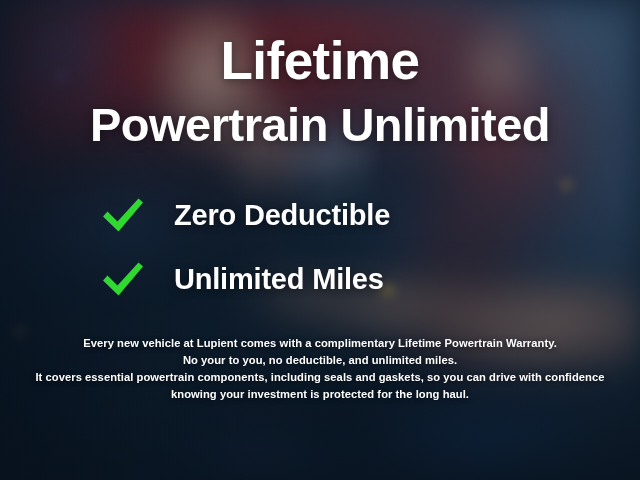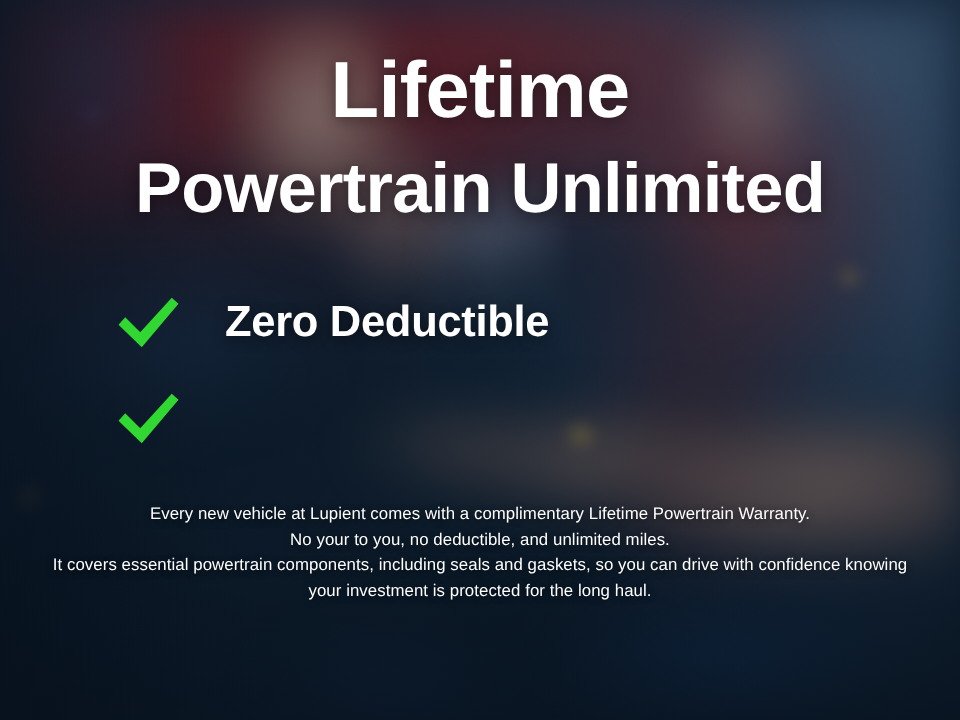--- a/index.html
+++ b/index.html
@@ -147,21 +147,21 @@
     font-size: 47px;
     margin-top: 14px;
   }
 
   .benefits {
     margin-top: 35px;
     width: 100%;
     display: flex;
     flex-direction: column;
     align-items: flex-start;
-    padding-left: 76px;
+    padding-left: 100px;
     box-sizing: border-box;
   }
   .benefit-row {
     display: flex;
     align-items: center;
     height: 64px;
   }
   .check-icon {
     width: 46px;
     height: 40px;
@@ -176,21 +176,21 @@
     letter-spacing: -0.2px;
     white-space: nowrap;
     text-shadow: 0 2px 9px rgba(0,0,0,0.45);
   }
 
   .disclaimer {
     margin-top: 24px;
     width: 100%;
     text-align: center;
     color: #ffffff;
-    font-weight: 400;
+    font-weight: 700;
     font-size: 11.2px;
     line-height: 1.52;
     letter-spacing: 0.05px;
     text-shadow: 0 1px 5px rgba(0,0,0,0.55);
   }
   .disclaimer div {
     white-space: nowrap;
   }
   .disclaimer .wrap-line {
     white-space: normal;
@@ -228,20 +228,21 @@
         <svg class="check-icon" viewBox="0 0 46 40">
           <path d="M3 21.5 L7.5 16.5 L17.5 26.5 L38.5 3.5 L43 7.5 L18.5 36.5 Z" fill="#32d832"></path>
         </svg>
         <span class="benefit-label">Zero Deductible</span>
       </div>
 
       <div class="benefit-row">
         <svg class="check-icon" viewBox="0 0 46 40">
           <path d="M3 21.5 L7.5 16.5 L17.5 26.5 L38.5 3.5 L43 7.5 L18.5 36.5 Z" fill="#32d832"></path>
         </svg>
+        <span class="benefit-label">Unlimited Miles</span>
       </div>
 
 
     </div>
 
     <div class="disclaimer">
       <div>Every new vehicle at Lupient comes with a complimentary Lifetime Powertrain Warranty.</div>
       <div>No your to you, no deductible, and unlimited miles.</div>
       <div class="wrap-line">It covers essential powertrain components, including seals and gaskets, so you can drive with confidence knowing your investment is protected for the long haul.</div>
     </div>

